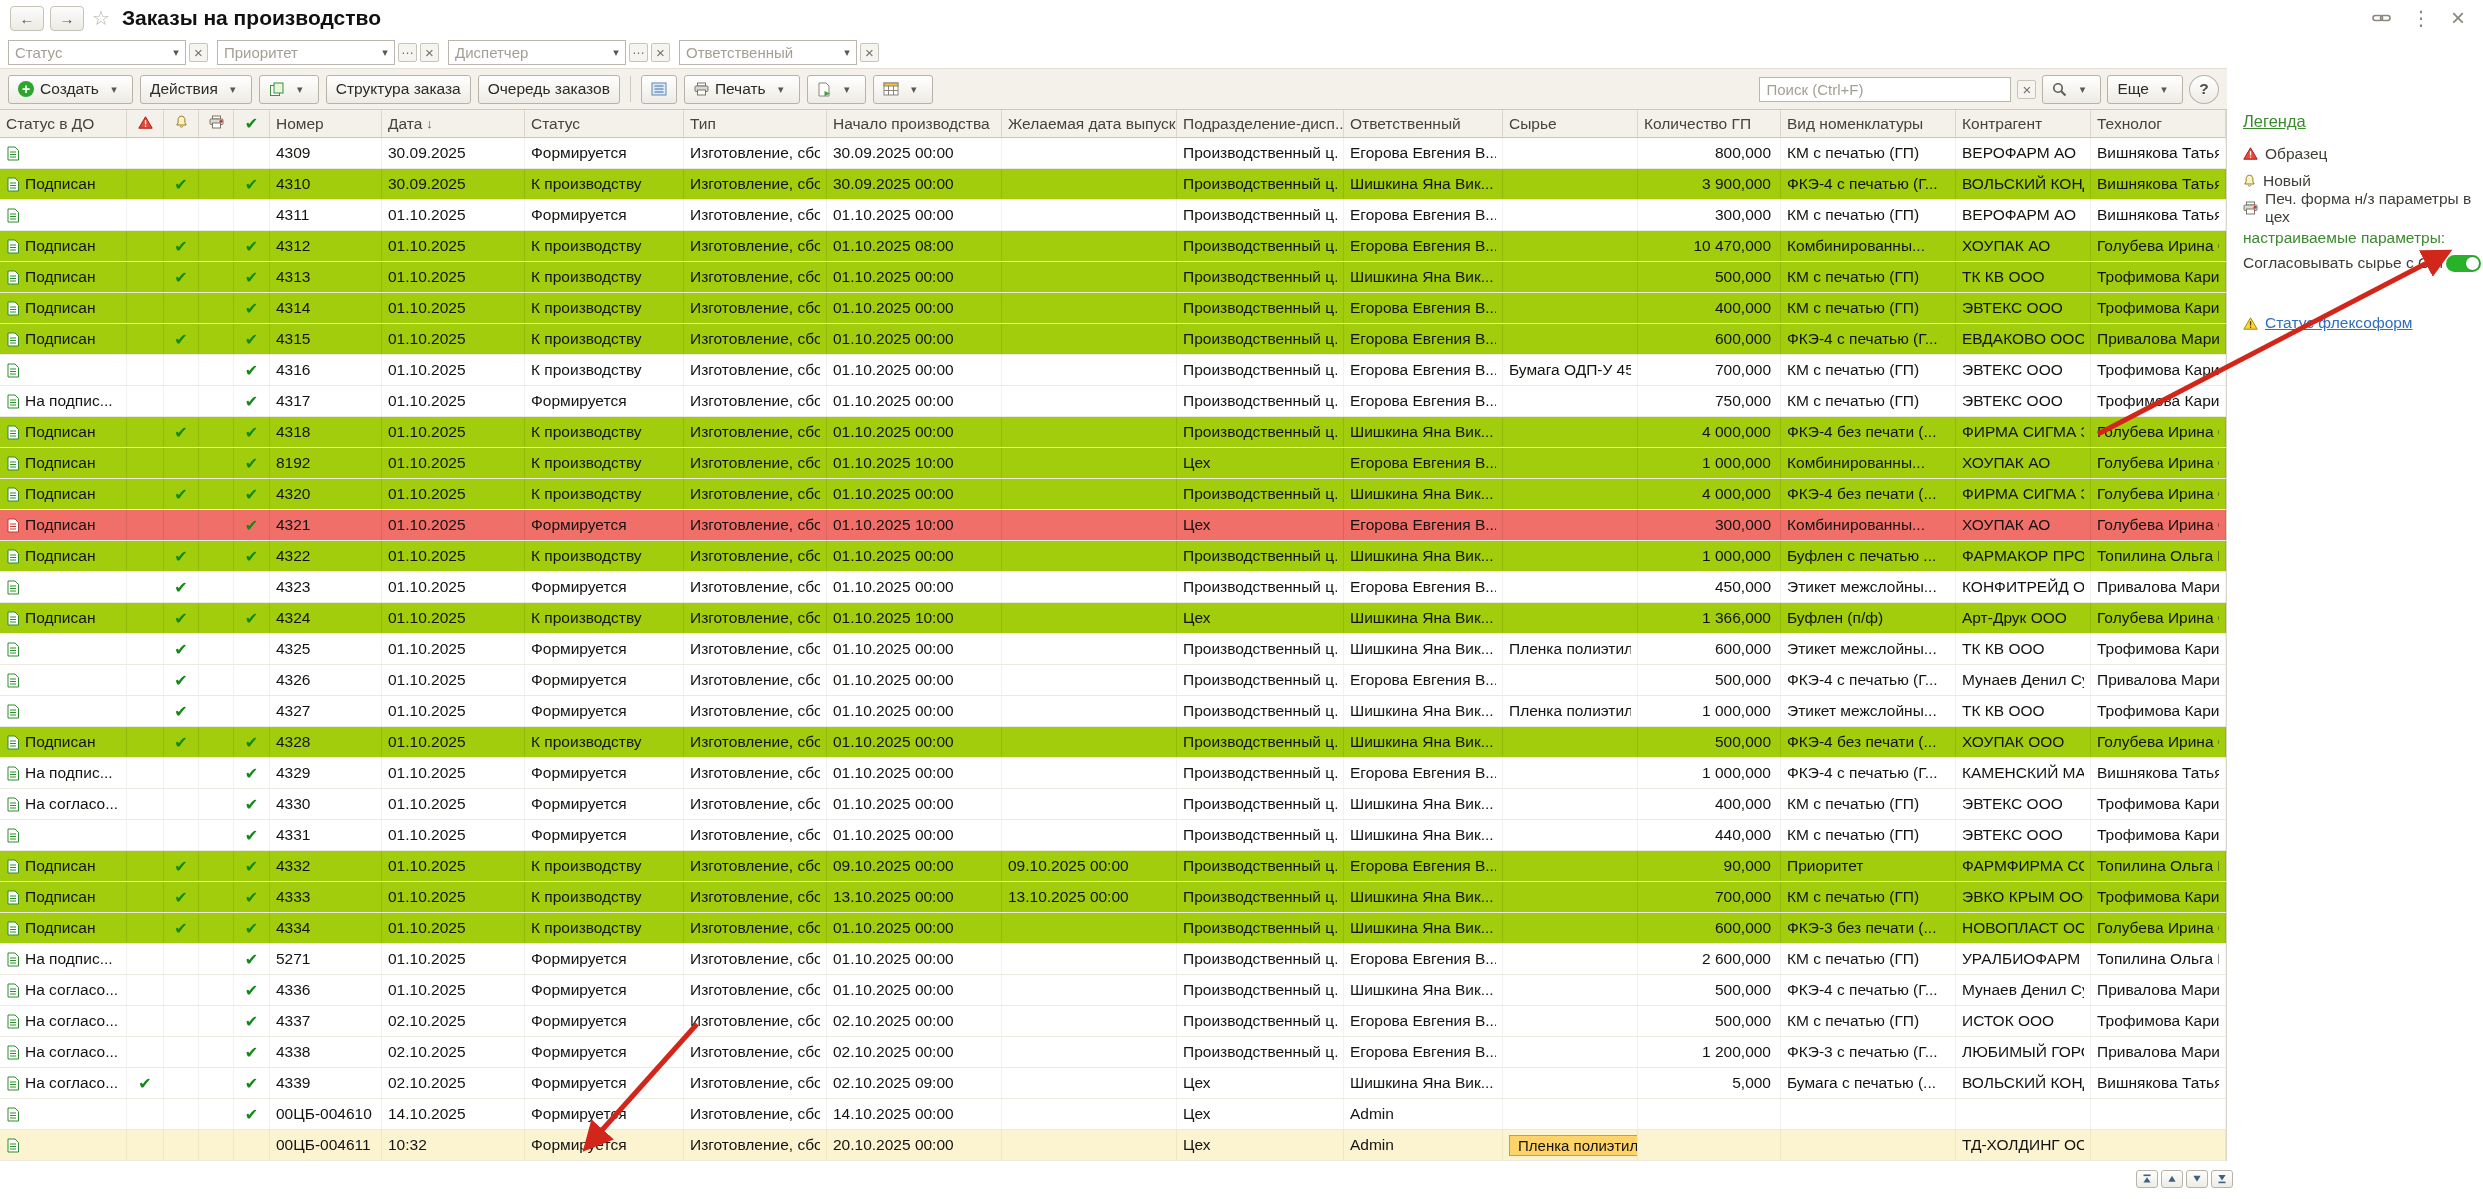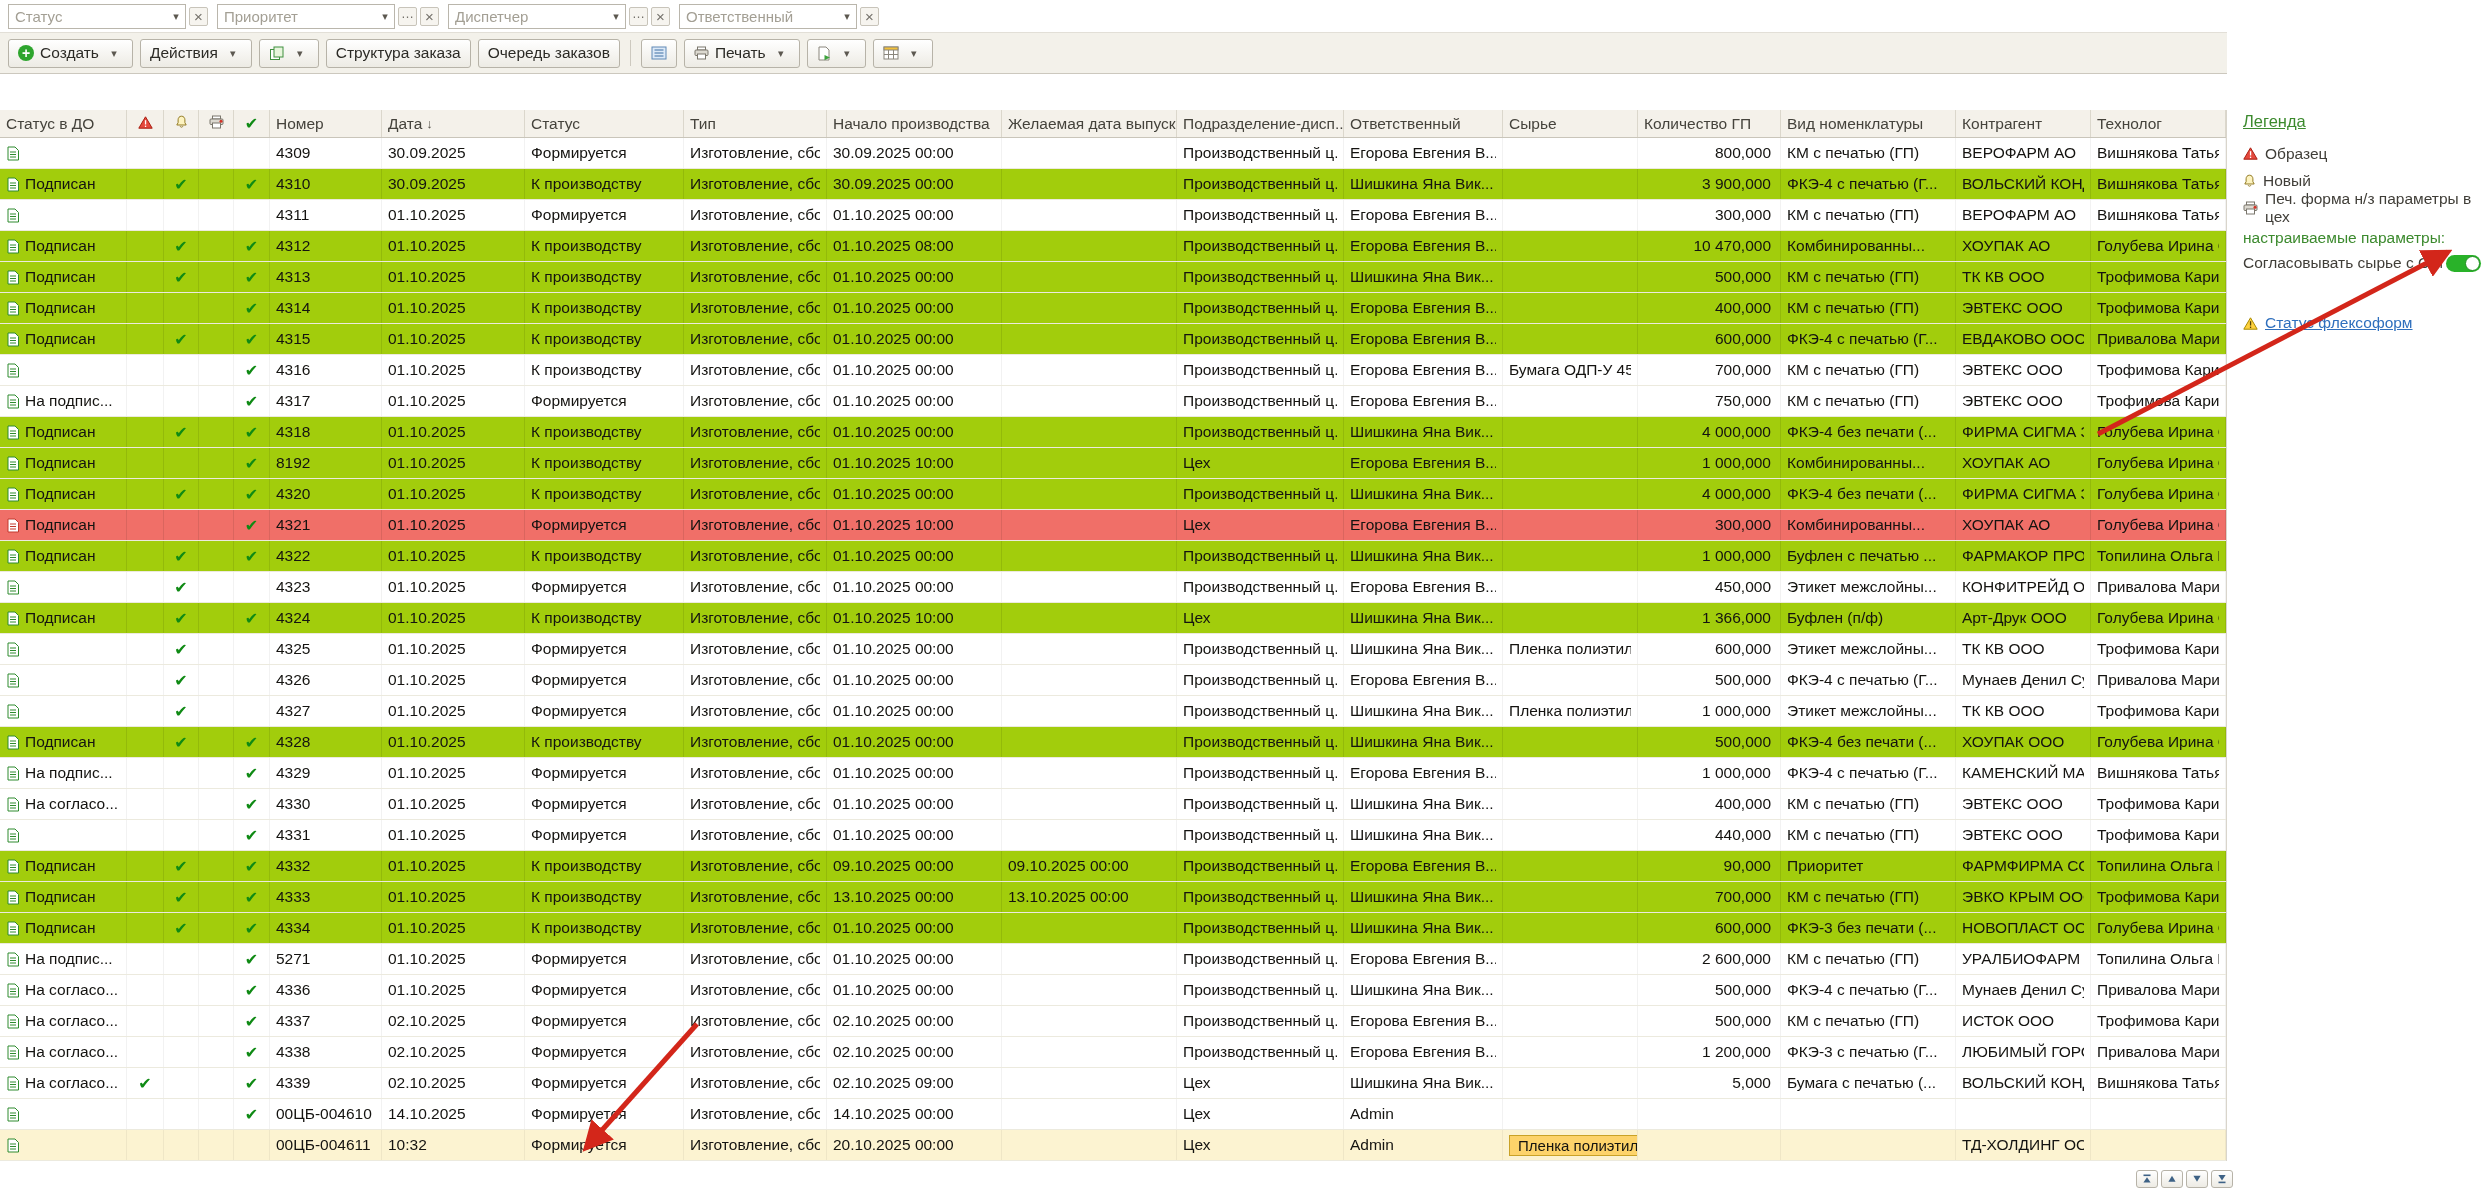--- a/index.html
+++ b/index.html
@@ -85,20 +85,40 @@
 .flexo-link{color:#2f6fbd;text-decoration:underline;cursor:pointer}
 
 
 .arrows{position:absolute;left:0;top:0;pointer-events:none;z-index:60}
 </style>
 </head>
 <body>
 
 <div class="app">
 
+  <header class="titlebar">
+    <button class="navbtn">
+        <span class="arr-left"></span>
+      </button>
+    <button class="navbtn">
+        <span class="arr-right"></span>
+      </button>
+    <span class="star"></span>
+    <h1 class="page-title">Заказы на производство</h1>
+    <div class="titlebar-right">
+      <span class="tb-icon">
+          <svg width="19" height="12" viewBox="0 0 19 12">
+            <rect x="1" y="3.5" width="9.5" height="5" rx="2.5" fill="none" stroke="#8b877d" stroke-width="1.6"></rect>
+            <rect x="8.5" y="3.5" width="9.5" height="5" rx="2.5" fill="none" stroke="#8b877d" stroke-width="1.6"></rect>
+          </svg>
+        </span>
+      <span class="kebab"></span>
+      <span class="closex"></span>
+    </div>
+  </header>
 
   <div class="filterbar">
     <div class="filter-group">
       <div class="combo">
         <input placeholder="Статус" style="">
         <span class="caret"></span>
       </div>
       <button class="mini x"></button>
     </div>
     <div class="filter-group">
@@ -183,20 +203,40 @@
     <button class="tbtn">
       <span class="ic">
           <svg width="16" height="14" viewBox="0 0 16 14">
             <rect x="1" y="1" width="14" height="12" fill="#fff" stroke="#8a867c"></rect>
             <rect x="1" y="1" width="14" height="3" fill="#f3c13a" stroke="#8a867c"></rect>
             <path d="M5.5 4v9M10.5 4v9M1 8.5h14" stroke="#8a867c" fill="none"></path>
           </svg>
         </span>
       <span class="caret"></span>
     </button>
+    <div class="search-wrap">
+      <input class="search-input" placeholder="Поиск (Ctrl+F)" style="">
+      <button class="mini x"></button>
+      <button class="tbtn">
+        <span class="ic">
+            <svg width="15" height="15" viewBox="0 0 15 15">
+              <circle cx="6" cy="6" r="4.2" fill="none" stroke="#5f5b52" stroke-width="1.6"></circle>
+              <path d="M9.2 9.2 L13.5 13.5" stroke="#5f5b52" stroke-width="2"></path>
+            </svg>
+          </span>
+        <span class="caret"></span>
+      </button>
+      <button class="tbtn">
+        <span>Еще</span>
+        <span class="caret"></span>
+      </button>
+      <button class="tbtn help-btn">
+        <span>?</span>
+      </button>
+    </div>
   </div>
 
   <div class="grid">
     <div class="thead">
         <div class="hcell" style="flex:0 0 127px">
           <span class="htext">Статус в ДО</span>
         </div>
         <div class="hcell icon-col" style="flex:0 0 37px">
           <span class="hicon"><svg width="15" height="13" viewBox="0 0 15 13">
               <path d="M7.5 0.8 L14.2 12.2 H0.8 Z" fill="#e5493d" stroke="#a91f12"></path>

